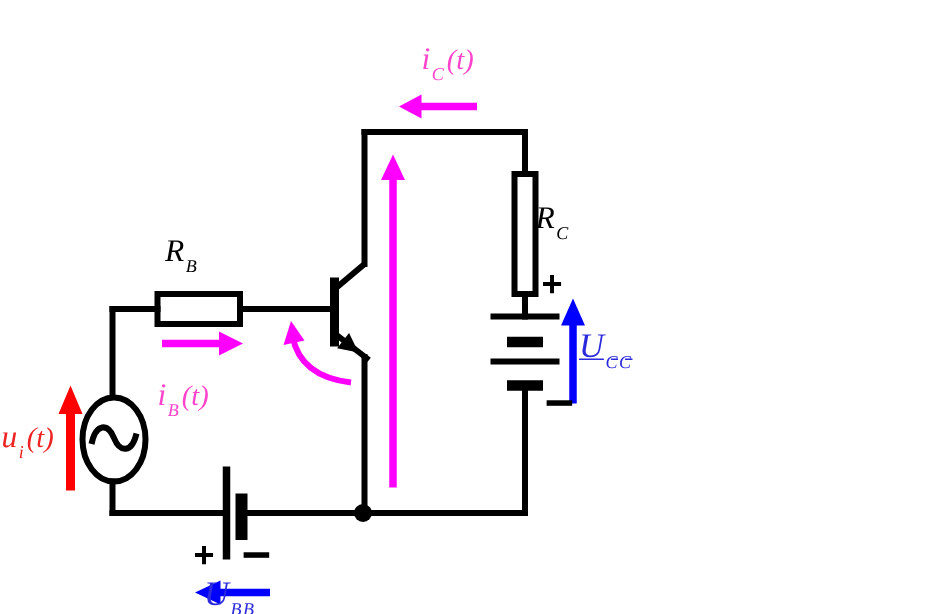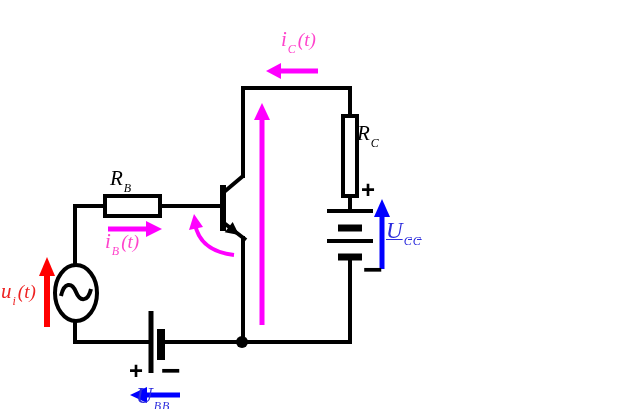--- a/index.html
+++ b/index.html
@@ -78,27 +78,27 @@
     <line x1="382" y1="241" x2="382" y2="188" stroke="#0000ff" stroke-width="5"></line>
     <polygon points="382,171 374,189 390,189" fill="#0000ff"></polygon>
     <line x1="180" y1="367" x2="146" y2="367" stroke="#0000ff" stroke-width="5"></line>
     <polygon points="130,367 147,359 147,375" fill="#0000ff"></polygon>
   </svg>
 
   <span class="lbl pink" style="left:281px;top:1px;"><span class="base">i</span><span class="sub">C</span><span class="rest">(t)</span></span>
 
 
 
-  <span class="lbl pink" style="left:105px;top:203px;"><span class="base">i</span><span class="sub">B</span><span class="rest">(t)</span></span>
+  <span class="lbl pink" style="left:105px;top:225px;"><span class="base">i</span><span class="sub">B</span><span class="rest">(t)</span></span>
 
   <span class="lbl red" style="left:1px;top:253px;"><span class="base">u</span><span class="sub">i</span><span class="rest">(t)</span></span>
 
-  <span class="lbl black" style="left:110px;top:140px;"><span class="base">R</span><span class="sub">B</span><span class="rest"></span></span>
+  <span class="lbl black" style="left:110px;top:129px;"><span class="base">R</span><span class="sub">B</span><span class="rest"></span></span>
 
-  <span class="lbl black" style="left:357px;top:95px;"><span class="base">R</span><span class="sub">C</span><span class="rest"></span></span>
+  <span class="lbl black" style="left:357px;top:107px;"><span class="base">R</span><span class="sub">C</span><span class="rest"></span></span>
 
   <span class="lbl blue supply" style="left:386px;top:191px;text-decoration:underline;"><span class="base">U</span><span class="sub">CC</span><span class="rest"></span></span>
 
   <span class="lbl blue supply" style="left:136px;top:356px;"><span class="base">U</span><span class="sub">BB</span><span class="rest"></span></span>
 
   <span class="sign plus" style="left:361px;top:150px;">+</span>
   <span class="sign minus" style="left:363px;top:224px;">−</span>
   <span class="sign plus" style="left:129px;top:331px;">+</span>
   <span class="sign minus" style="left:161px;top:325px;">−</span>
 

